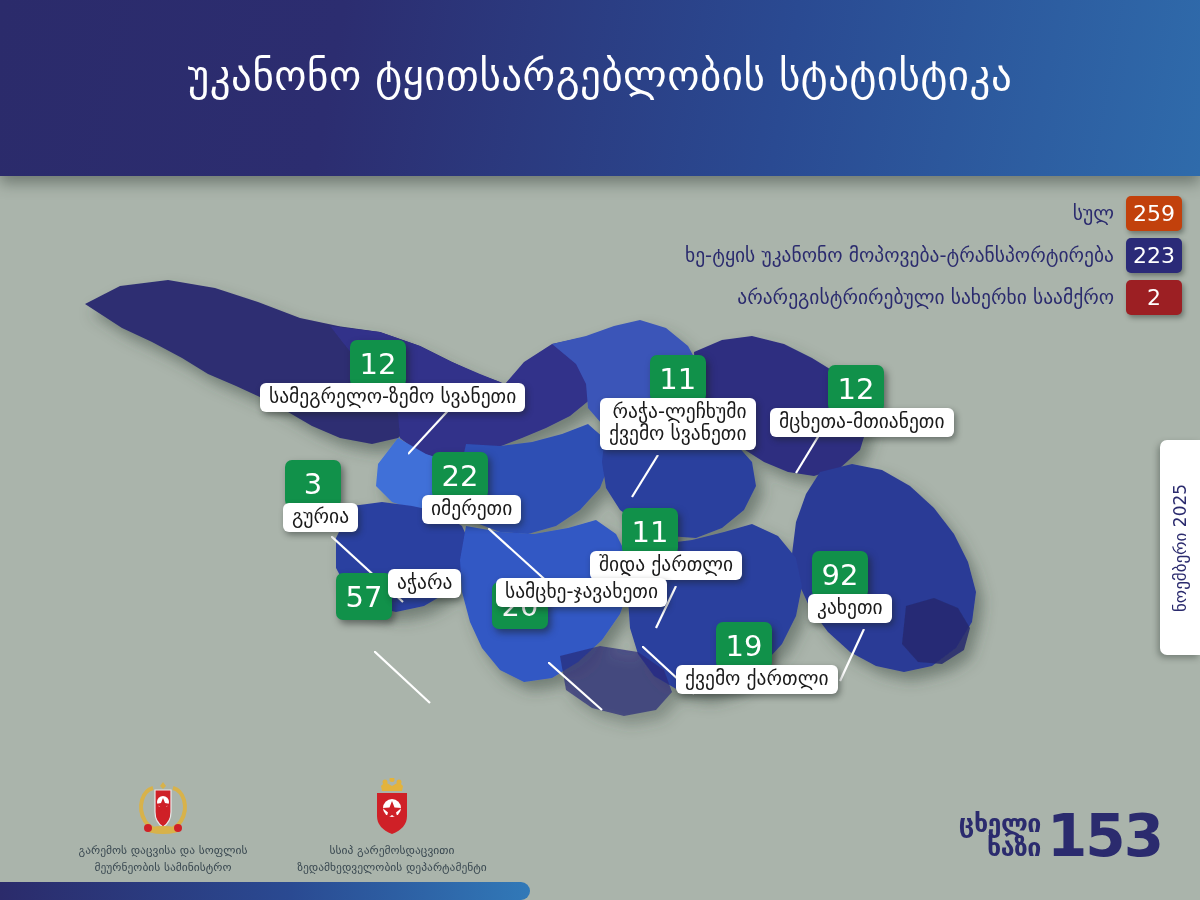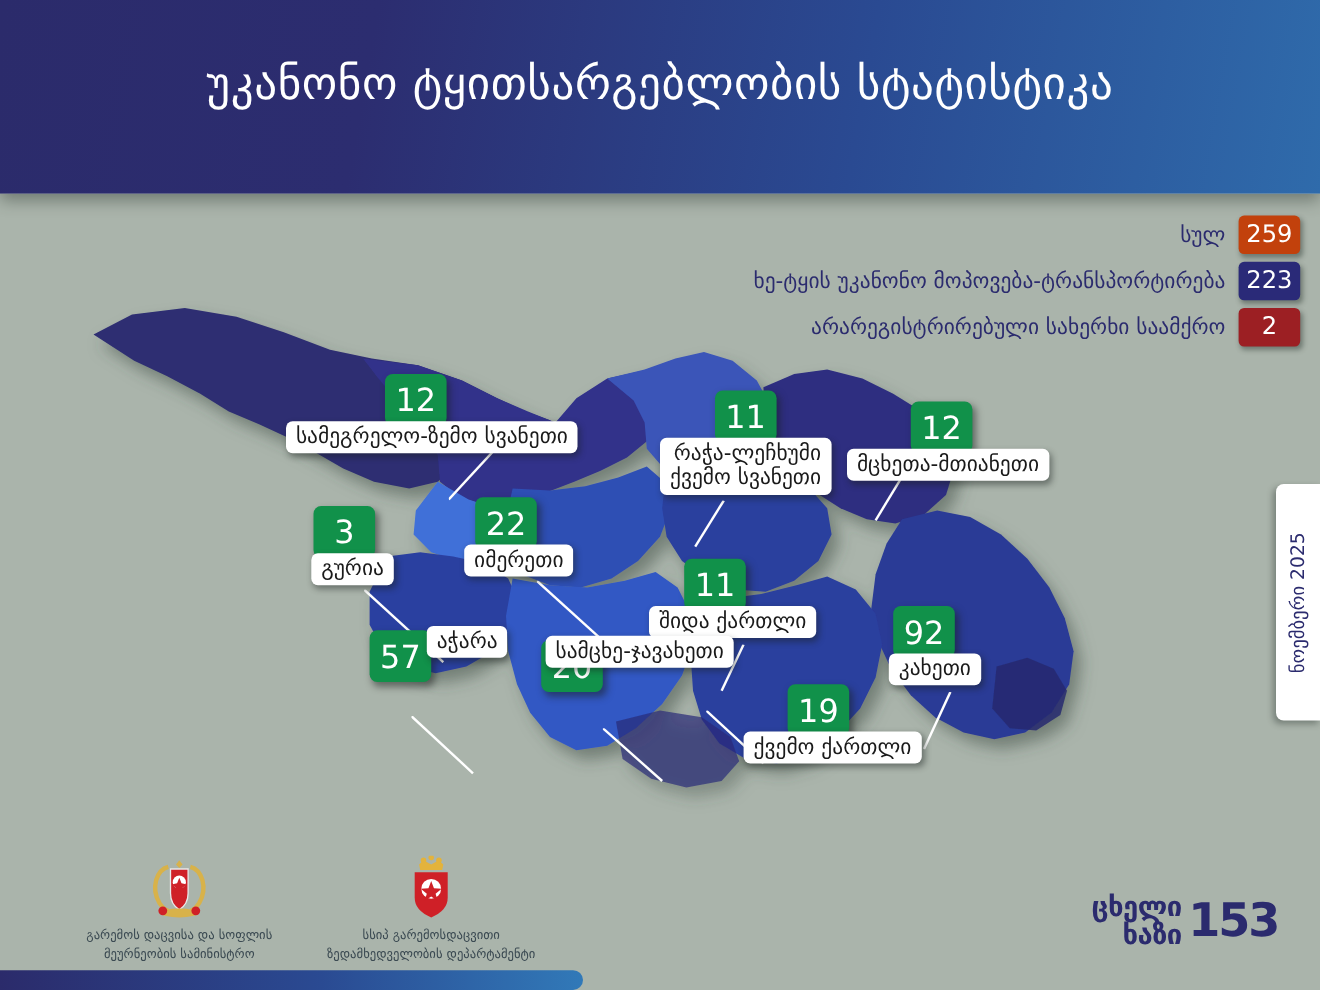--- a/index.html
+++ b/index.html
@@ -119,21 +119,21 @@
   .org-text { white-space: pre-line; }
   #hotline {
     position: absolute; right: 38px; bottom: 38px;
     display: flex; align-items: center; gap: 6px;
     color: #2b2b6e;
   }
   #hotline-words {
     display: flex; flex-direction: column; align-items: flex-end;
     font-size: 25px; line-height: .98; font-weight: 700; letter-spacing: -.5px;
   }
-  #hotline-number { font-size: 42px; font-weight: 700; line-height: .88; letter-spacing: -2px; }
+  #hotline-number { font-size: 58px; font-weight: 700; line-height: .88; letter-spacing: -2px; }
   #bottom-bar {
     position: absolute; left: 0; bottom: 0;
     width: 530px; height: 18px;
     background: linear-gradient(90deg, #2b2b6b 0%, #2a4a92 55%, #3179b8 100%);
     border-top-right-radius: 9px; border-bottom-right-radius: 9px;
     z-index: 5;
   }
 </style>
 </head>
 <body>

